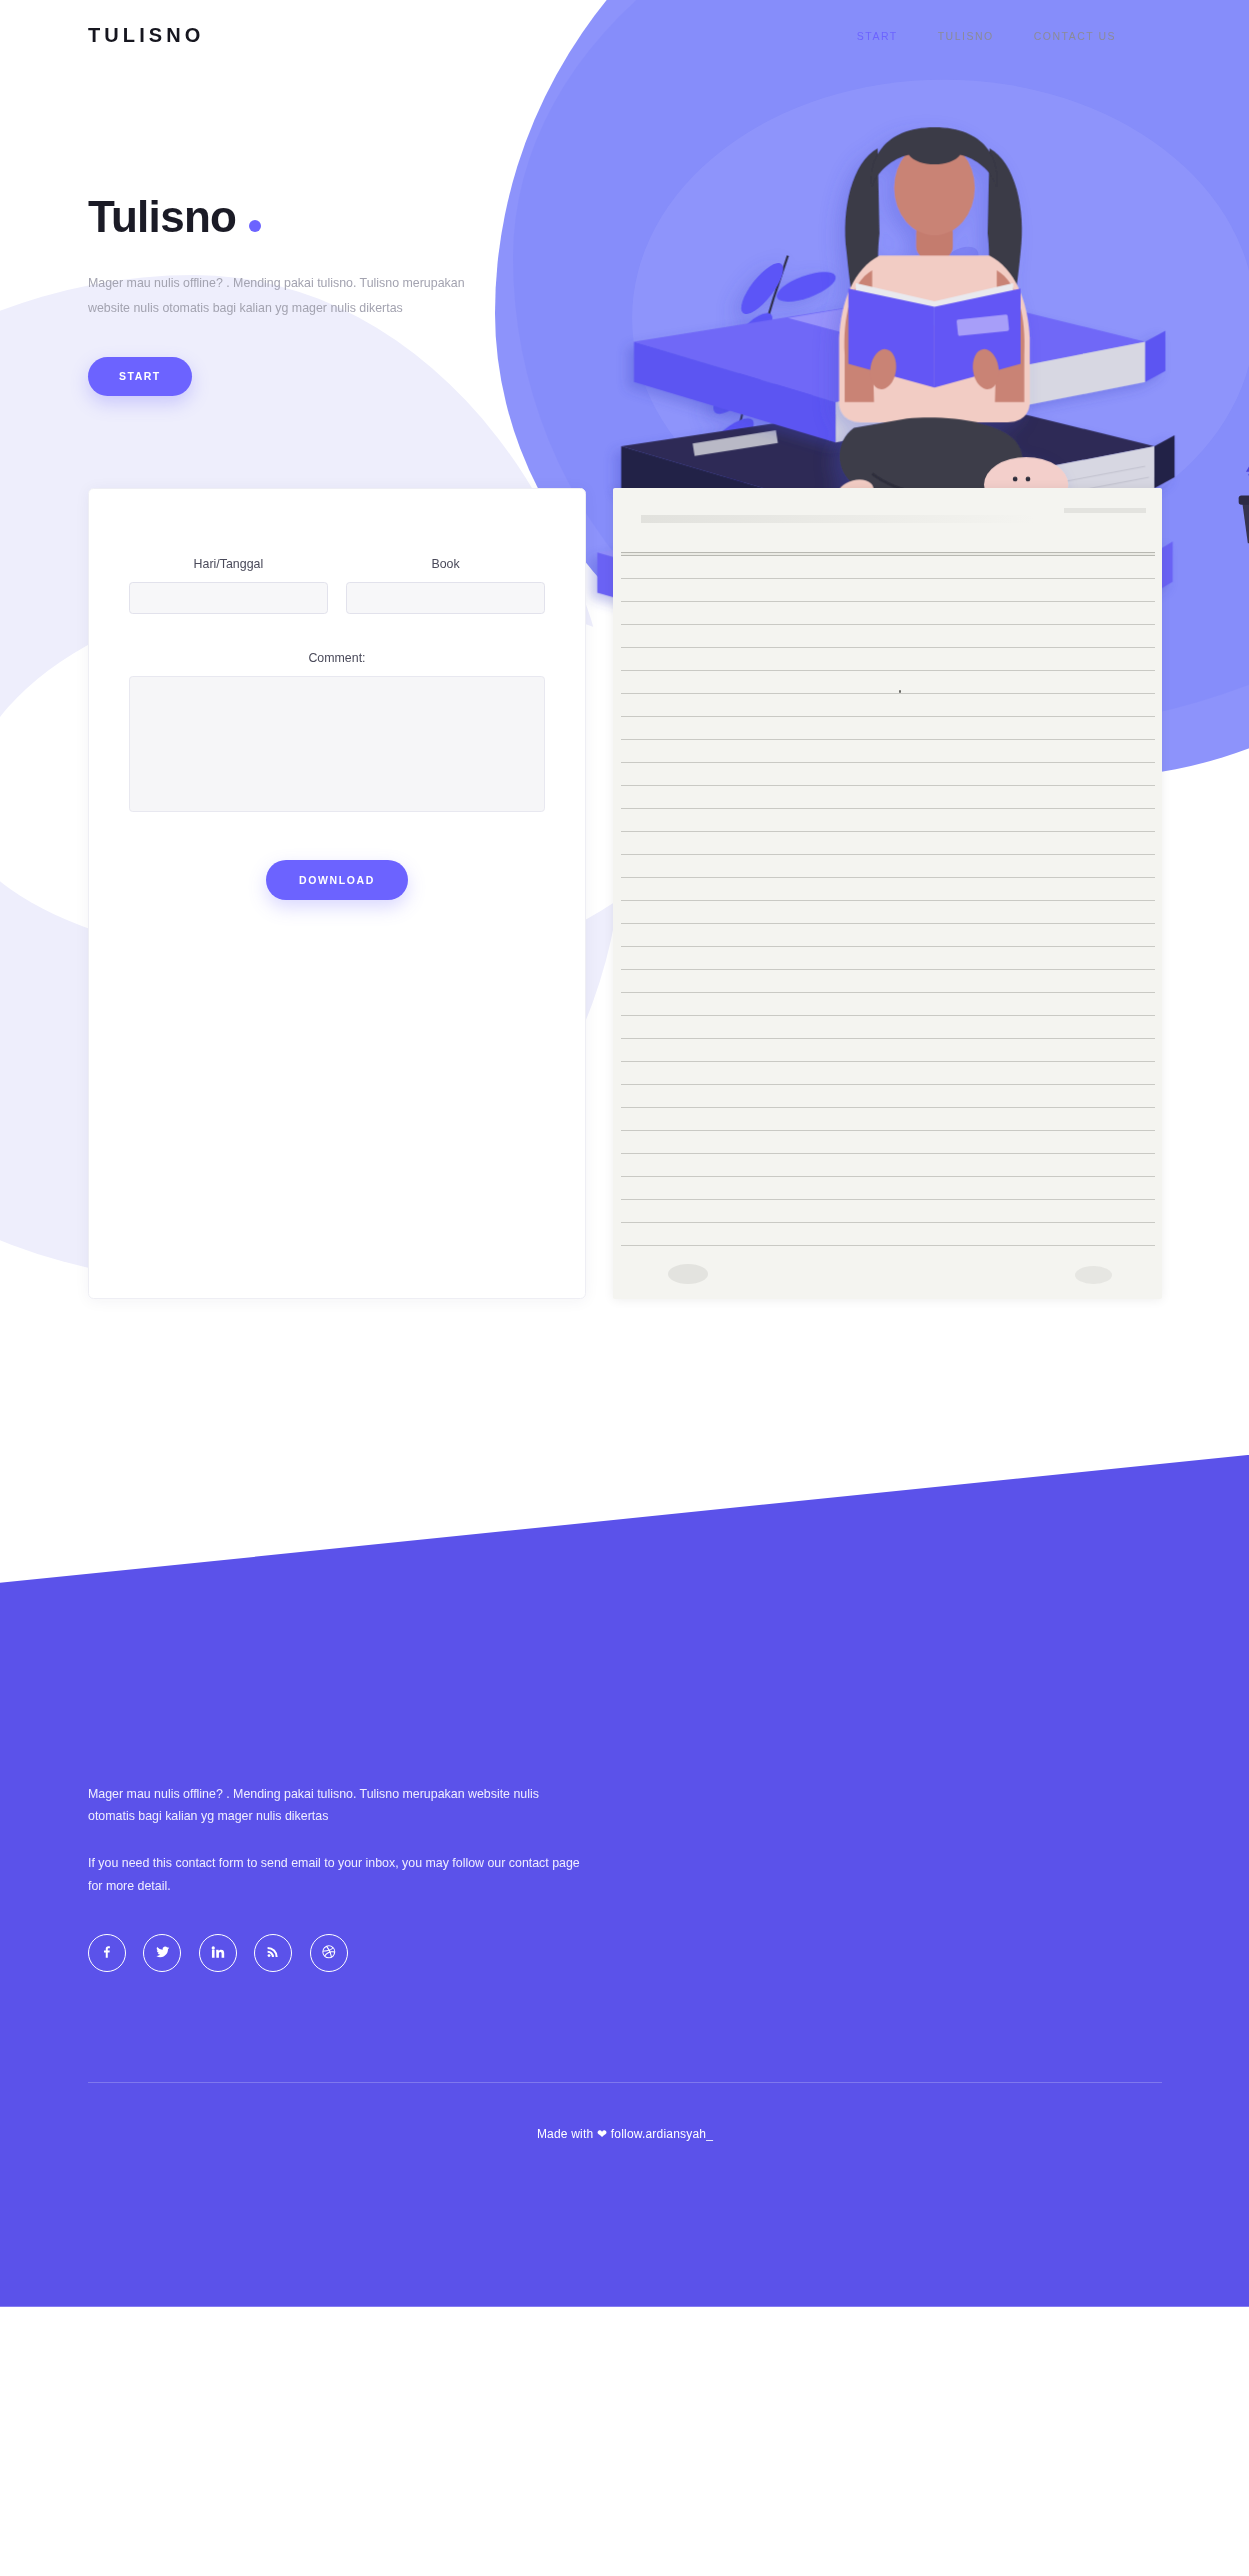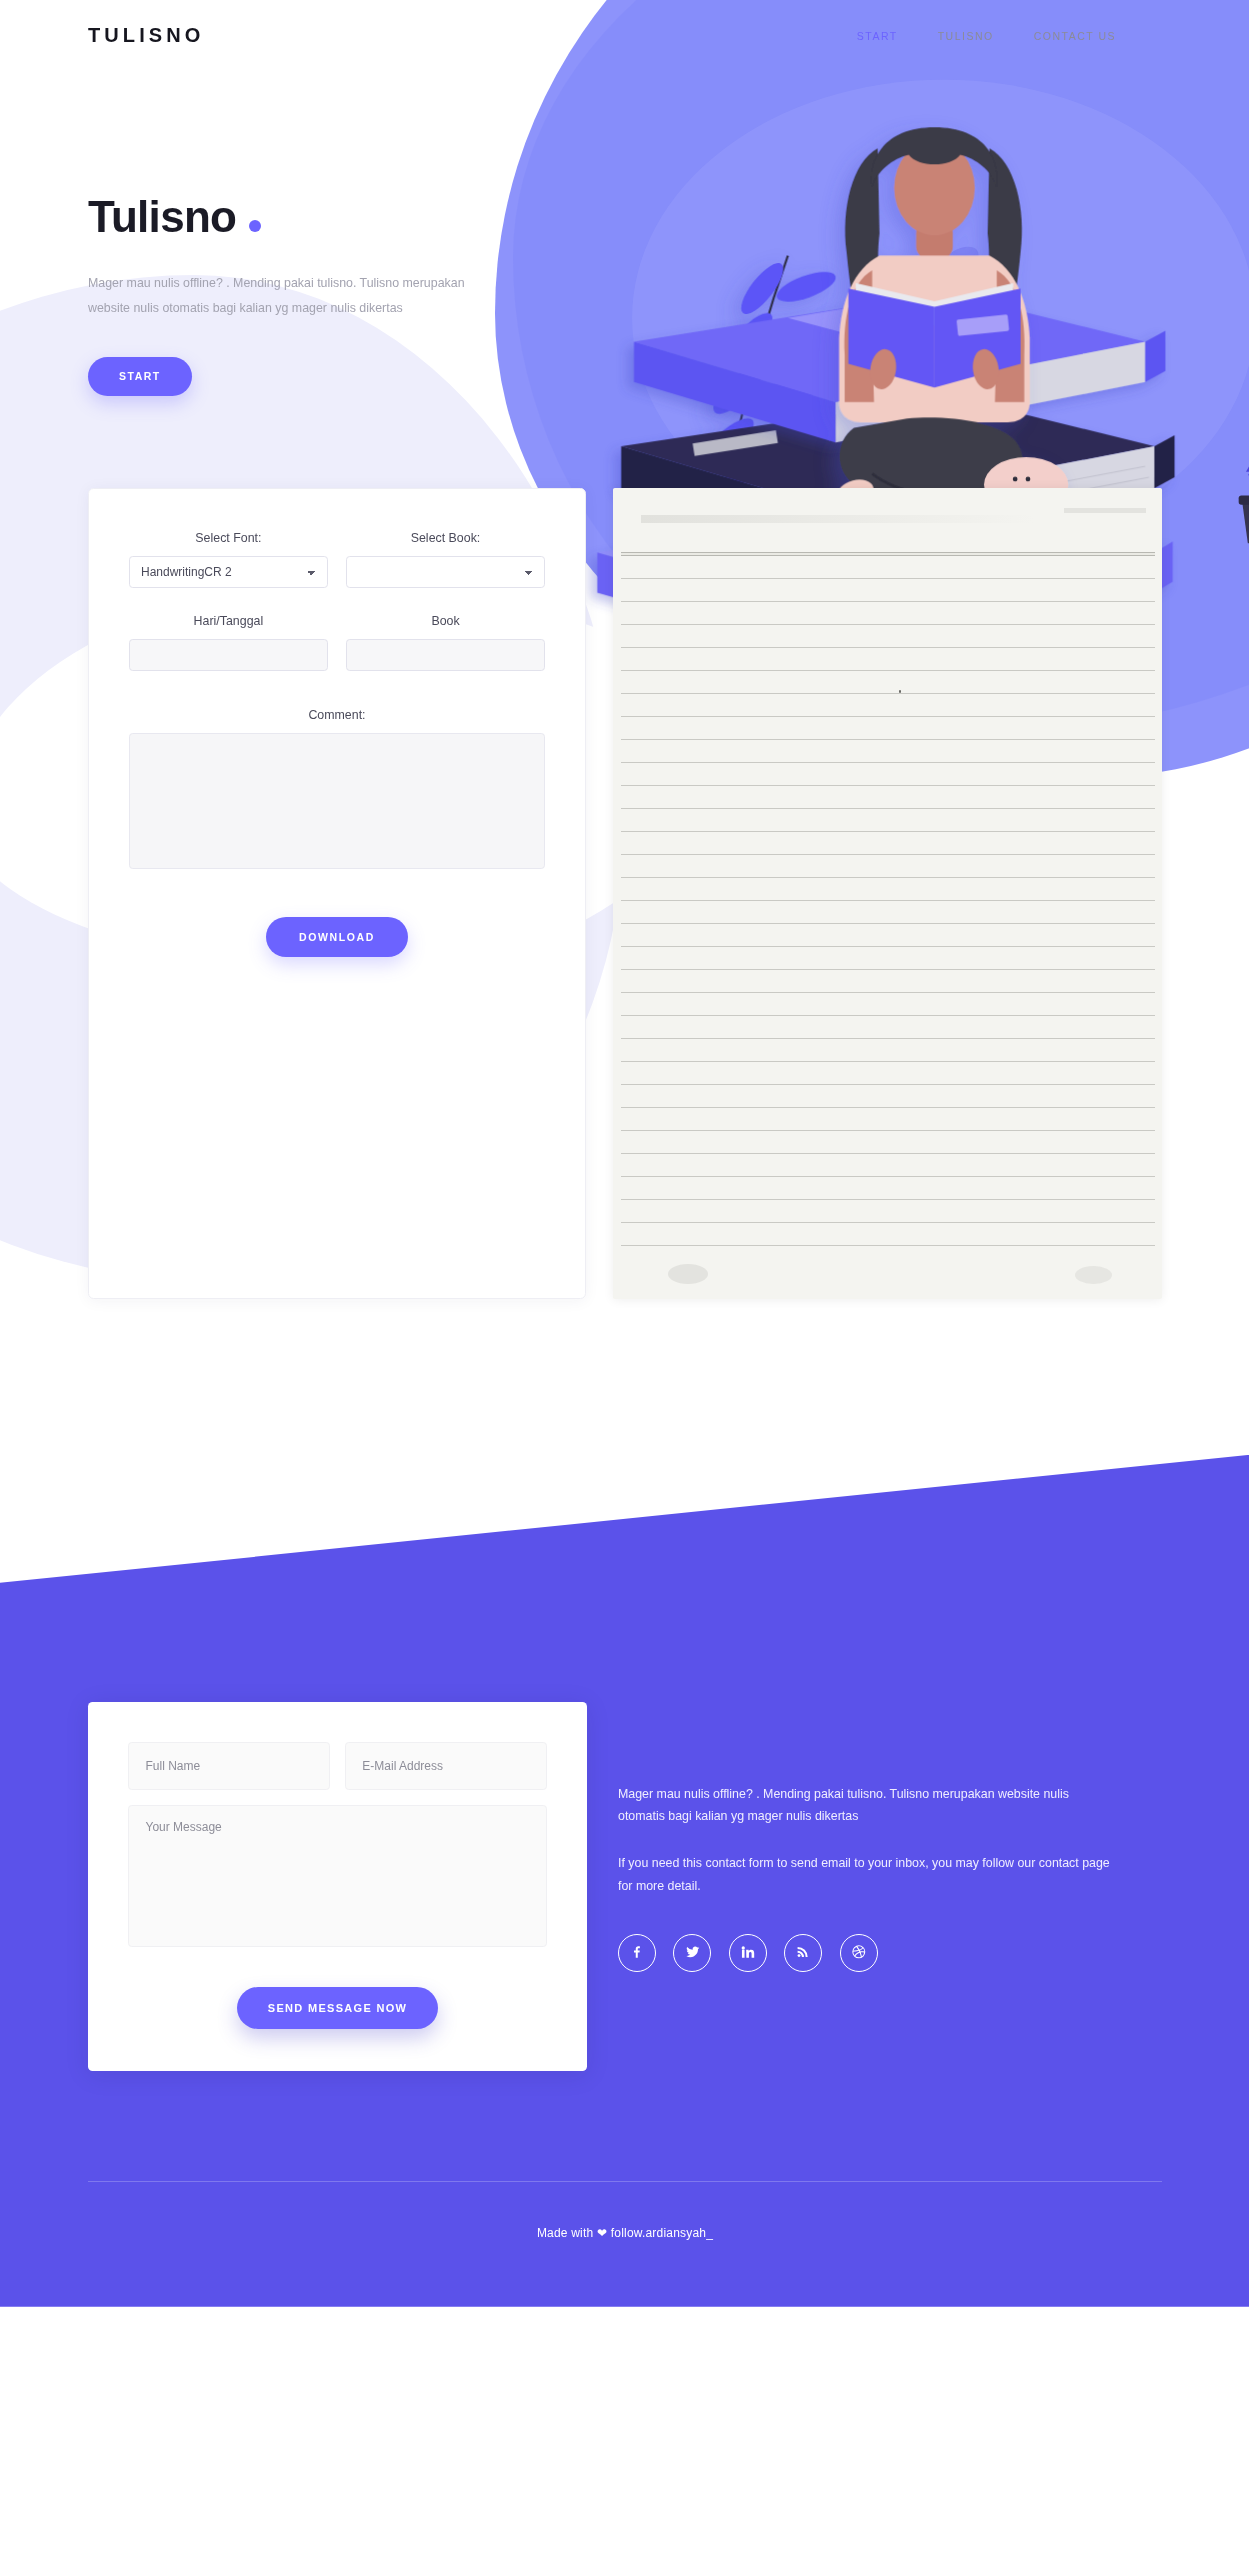--- a/index.html
+++ b/index.html
@@ -328,34 +328,20 @@
           <path d="M796 502 L846 502 L840 546 L802 546 Z" fill="#36344f"></path>
           <rect x="792" y="494" width="58" height="10" rx="3" fill="#2d2b45"></rect>
         </g>
       </svg>
     </div>
   </div>
 
   <div class="tool">
 
     <div class="tool-card">
-      <div class="row2">
-        <div class="fld">
-          <div class="fld-label">Select Font:</div>
-          <select class="fld-input">
-            <option>HandwritingCR 2</option>
-          </select>
-        </div>
-        <div class="fld">
-          <div class="fld-label">Select Book:</div>
-          <select class="fld-input">
-            <option></option>
-          </select>
-        </div>
-      </div>
 
       <div class="spacer"></div>
 
       <div class="row2">
         <div class="fld">
           <div class="fld-label">Hari/Tanggal</div>
           <input class="fld-input" type="text" value="" style="">
         </div>
         <div class="fld">
           <div class="fld-label">Book</div>
@@ -382,28 +368,20 @@
       <div class="paper-stamp-l"></div>
       <div class="paper-stamp-r"></div>
     </div>
   </div>
 
   <div class="contact-wrap">
     <div class="contact-bg"></div>
 
     <div class="contact-inner">
 
-      <div class="contact-card">
-        <div class="c-row">
-          <input class="c-input" type="text" placeholder="Full Name" style="">
-          <input class="c-input" type="text" placeholder="E-Mail Address" style="">
-        </div>
-        <textarea class="c-textarea" placeholder="Your Message" style=""></textarea>
-        <button class="btn-send">SEND MESSAGE NOW</button>
-      </div>
 
       <div class="about">
         <p>Mager mau nulis offline? . Mending pakai tulisno. Tulisno merupakan website nulis otomatis bagi kalian yg mager nulis dikertas</p>
         <p class="second">If you need this contact form to send email to your inbox, you may follow our contact page for more detail.</p>
 
         <div class="socials">
           <div class="soc">
             <span>
               <svg viewBox="0 0 24 24">
                   <path d="M13.5 21v-8h2.7l.4-3.1h-3.1V7.9c0-.9.25-1.5 1.55-1.5h1.65V3.6C16.4 3.55 15.4 3.5 14.3 3.5c-2.3 0-3.9 1.4-3.9 4v2.4H7.7V13h2.7v8z"></path>

